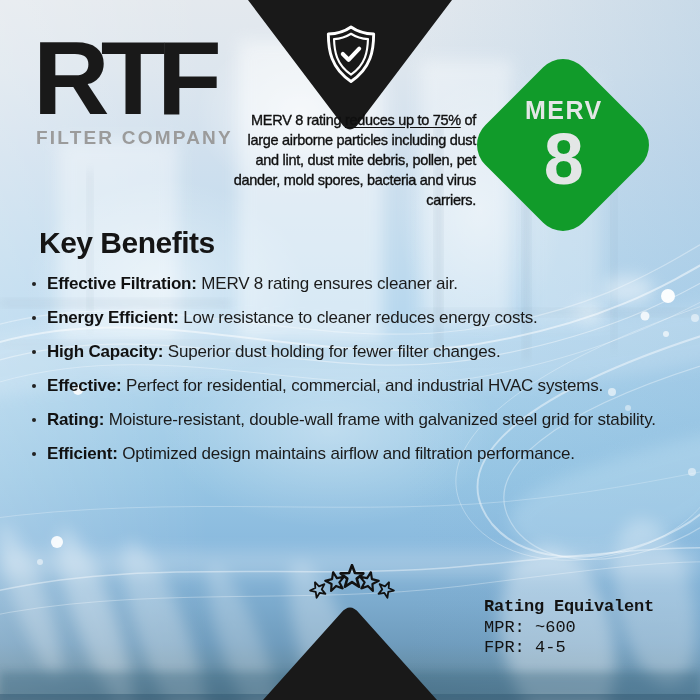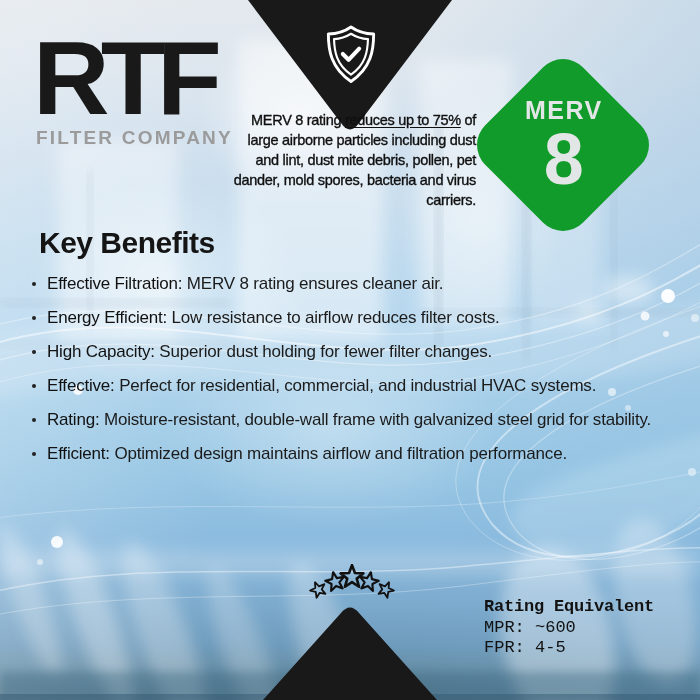--- a/index.html
+++ b/index.html
@@ -37,21 +37,21 @@
            transform:rotate(45deg);display:flex;align-items:center;justify-content:center;}
   .diamond-inner{transform:rotate(-45deg);text-align:center;color:#e3e6e6;margin-top:-2px;}
   .merv-label{font-size:25px;font-weight:bold;letter-spacing:1.5px;}
   .merv-value{font-size:72px;font-weight:bold;line-height:.88;margin-top:3px;}
 
   
   .kb{left:35px;top:222px;margin:4px;font-size:30px;font-weight:bold;color:#151515;letter-spacing:-0.5px;}
   .benefits{left:30px;top:267px;width:655px;margin:0;padding:0;list-style:none;}
   .benefits li{position:relative;padding-left:17px;font-size:17px;line-height:34px;color:#1b1b1b;letter-spacing:-0.2px;}
   .benefits li::before{content:"";position:absolute;left:2px;top:15px;width:4px;height:4px;border-radius:50%;background:#222;}
-  .benefits b{font-weight:normal;color:#111;}
+  .benefits b{font-weight:bold;color:#111;}
 
   
   .stars{left:270px;top:563px;width:164px;height:44px;}
   .star{position:absolute;}
   .bottom-banner{left:263px;top:596px;}
 
   
   .rating{left:484px;top:597px;color:#121212;font-size:17px;line-height:20.5px;font-family:Liberation Mono, monospace;}
   .rating-h{font-weight:bold;letter-spacing:-0.2px;}
 </style>
@@ -151,21 +151,21 @@
   <div class="layer diamond" style="background:#119b2a;">
     <div class="diamond-inner">
       <div class="merv-label">MERV</div>
       <div class="merv-value">8</div>
     </div>
   </div>
 
   <h2 class="layer kb">Key Benefits</h2>
   <ul class="layer benefits">
     <li><b>Effective Filtration:</b> <span>MERV 8 rating ensures cleaner air.</span></li>
-    <li><b>Energy Efficient:</b> <span>Low resistance to airflow reduces filter costs.</span></li>
+    <li><b>Energy Efficient:</b> <span>Low resistance to cleaner reduces energy costs.</span></li>
     <li><b>High Capacity:</b> <span>Superior dust holding for fewer filter changes.</span></li>
     <li><b>Effective:</b> <span>Perfect for residential, commercial, and industrial HVAC systems.</span></li>
     <li><b>Rating:</b> <span>Moisture-resistant, double-wall frame with galvanized steel grid for stability.</span></li>
     <li><b>Efficient:</b> <span>Optimized design maintains airflow and filtration performance.</span></li>
   </ul>
 
   <div class="layer stars">
     <svg class="star" style="left:48px;top:26px;transform:translate(-50%,-50%) rotate(-24deg);" width="18" height="16.5" viewBox="0 0 24 22">
         <path d="M12,1 L14.7,8.28 L22.46,8.6 L16.37,13.42 L18.47,20.9 L12,16.6 L5.53,20.9 L7.63,13.42 L1.54,8.6 L9.3,8.28 Z" fill="none" stroke="#111111" stroke-width="2.4" stroke-linejoin="round"></path>
       </svg>

